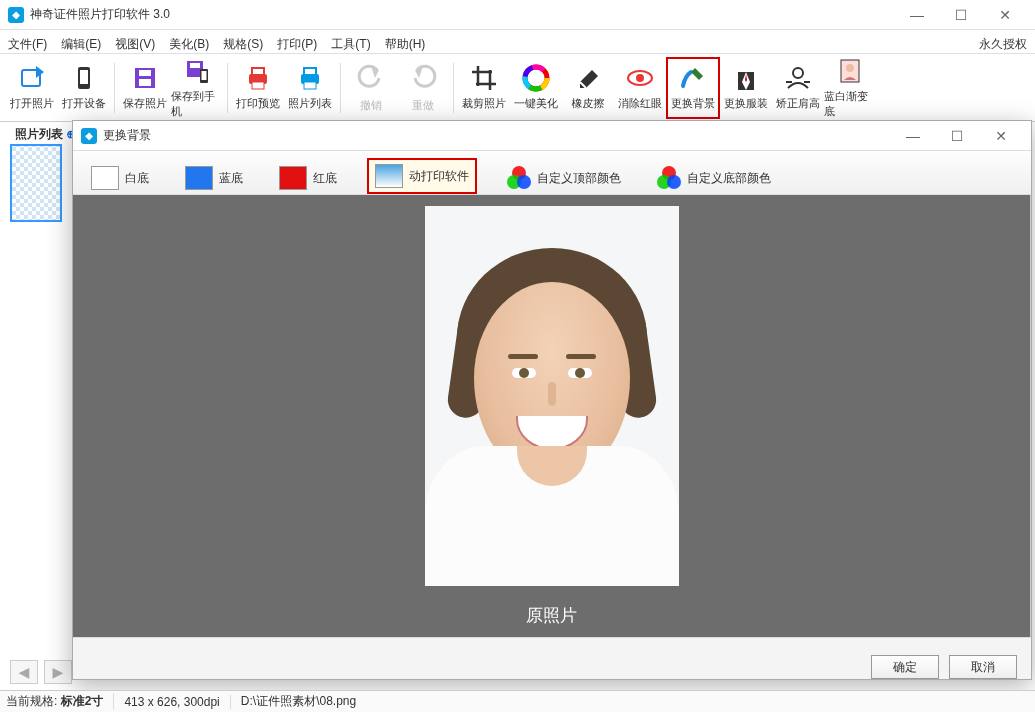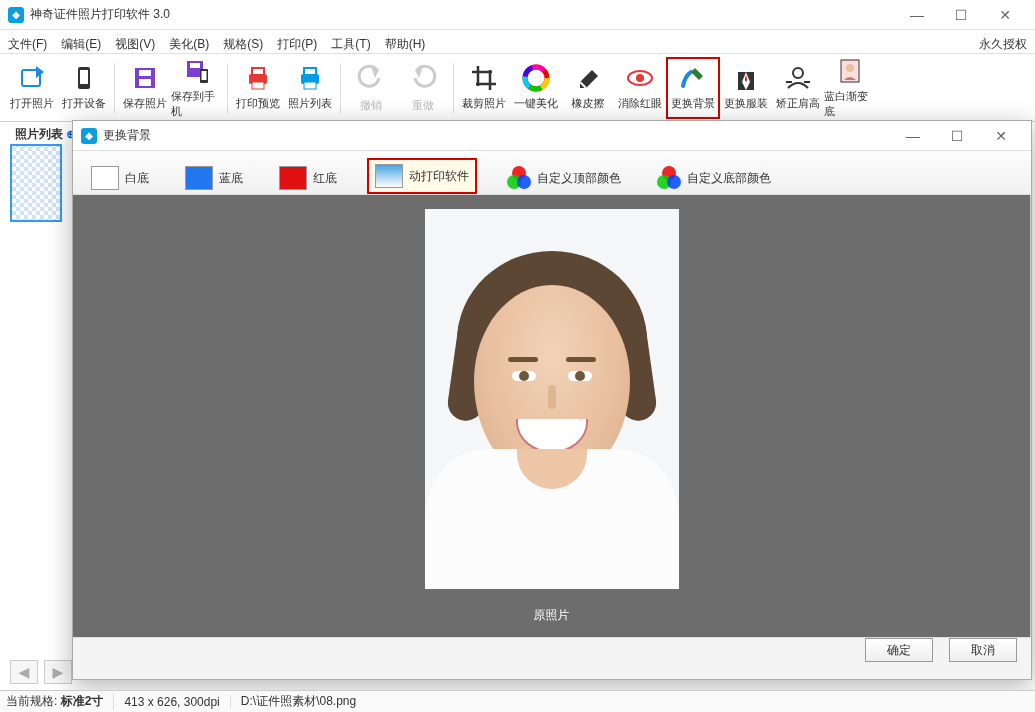--- a/index.html
+++ b/index.html
@@ -43,21 +43,21 @@
 .swatch.red { background: #e01010; }
 .swatch.grad { background: linear-gradient(to bottom, #4aa3e0, #fff); }
 .rgb-icon { width: 24px; height: 24px; position: relative; }
 .rgb-icon .c { width: 14px; height: 14px; border-radius: 50%; position: absolute; opacity: 0.85; }
 .rgb-icon .r { background: #e00; left: 5px; top: 0; }
 .rgb-icon .g { background: #0c0; left: 0; top: 9px; }
 .rgb-icon .b { background: #04f; left: 10px; top: 9px; }
 
 .compare { flex: 1; background: #6d6d6d; display: flex; position: relative; }
 .pane { flex: 1; display: flex; flex-direction: column; align-items: center; justify-content: center; gap: 18px; }
-.pane-label { color: #fff; font-size: 12px; }
+.pane-label { color: #fff; font-size: 17px; }
 .divider { width: 1px; background: #ccc; }
 .portrait { width: 254px; height: 380px; background: #eee; position: relative; overflow: hidden; }
 .portrait.orig { background: #f4f6f8; }
 .portrait.newbg { background: linear-gradient(to bottom, #3a8fd6 0%, #7fb8e4 55%, #d9ecf8 100%); }
 .face { position: absolute; left: 50%; top: 46%; transform: translate(-50%,-50%); }
 .head { width: 156px; height: 196px; background: radial-gradient(ellipse at 50% 35%, #f3d2b7 0%, #e8bf9f 60%, #d9ab88 100%); border-radius: 78px 78px 72px 72px / 96px 96px 100px 100px; position: relative; }
 .hair { position: absolute; width: 190px; height: 130px; background: #5b4733; border-radius: 95px 95px 40px 40px / 90px 90px 40px 40px; top: -34px; left: -17px; }
 .hair::before, .hair::after { content: ""; position: absolute; width: 36px; height: 110px; background: #5b4733; border-radius: 20px; top: 60px; }
 .hair::before { left: -4px; transform: rotate(8deg); }
 .hair::after { right: -4px; transform: rotate(-8deg); }
@@ -65,21 +65,21 @@
 .eye.l { left: 38px; } .eye.r { right: 38px; }
 .eye::after { content: ""; position: absolute; width: 10px; height: 10px; background: #6a5a3a; border-radius: 50%; left: 7px; top: 0; }
 .brow { position: absolute; width: 30px; height: 5px; background: #6b5338; border-radius: 3px; top: 72px; }
 .brow.l { left: 34px; } .brow.r { right: 34px; }
 .nose { position: absolute; width: 8px; height: 24px; background: #e0b592; border-radius: 4px; left: 74px; top: 100px; }
 .mouth { position: absolute; width: 72px; height: 34px; background: #fff; border-radius: 0 0 40px 40px / 0 0 34px 34px; left: 42px; top: 134px; border: 2px solid #c77; border-top: none; }
 .neck { width: 56px; height: 44px; background: #ecc6a6; position: absolute; left: 50%; transform: translateX(-50%); top: 186px; }
 .shirt { width: 254px; height: 140px; background: #fcfcfc; position: absolute; bottom: 0; left: 0; border-radius: 60px 60px 0 0 / 70px 70px 0 0; }
 .shirt::before { content: ""; position: absolute; left: 50%; top: 0; transform: translateX(-50%); width: 70px; height: 40px; background: #ecc6a6; border-radius: 0 0 35px 35px; }
 
-.dialog-buttons { height: 42px; display: flex; align-items: flex-start; justify-content: flex-end; gap: 16px; padding: 0 14px; background: #f4f4f4; border-top: 1px solid #ddd; }
+.dialog-buttons { height: 42px; display: flex; align-items: flex-end; justify-content: flex-end; gap: 10px; padding: 0 14px; background: #f4f4f4; border-top: 1px solid #ddd; }
 .btn { min-width: 68px; height: 24px; border: 1px solid #999; background: linear-gradient(#fff,#eee); font-size: 12px; display: flex; align-items: center; justify-content: center; }
 
 .statusbar { position: absolute; left: 0; bottom: 0; width: 100%; height: 22px; border-top: 1px solid #ccc; display: flex; align-items: center; font-size: 12px; gap: 10px; padding: 0 6px; background: #fafafa; }
 .statusbar .cell { border-right: 1px solid #ddd; padding-right: 10px; }
 
 .nav-arrows { position: absolute; left: 10px; bottom: 28px; display: flex; gap: 6px; }
 .nav-arrows .arr { width: 28px; height: 24px; border: 1px solid #ccc; background: #f6f6f6; display: flex; align-items: center; justify-content: center; color: #aaa; font-size: 14px; }
 
 svg { display: block; }
 </style>

